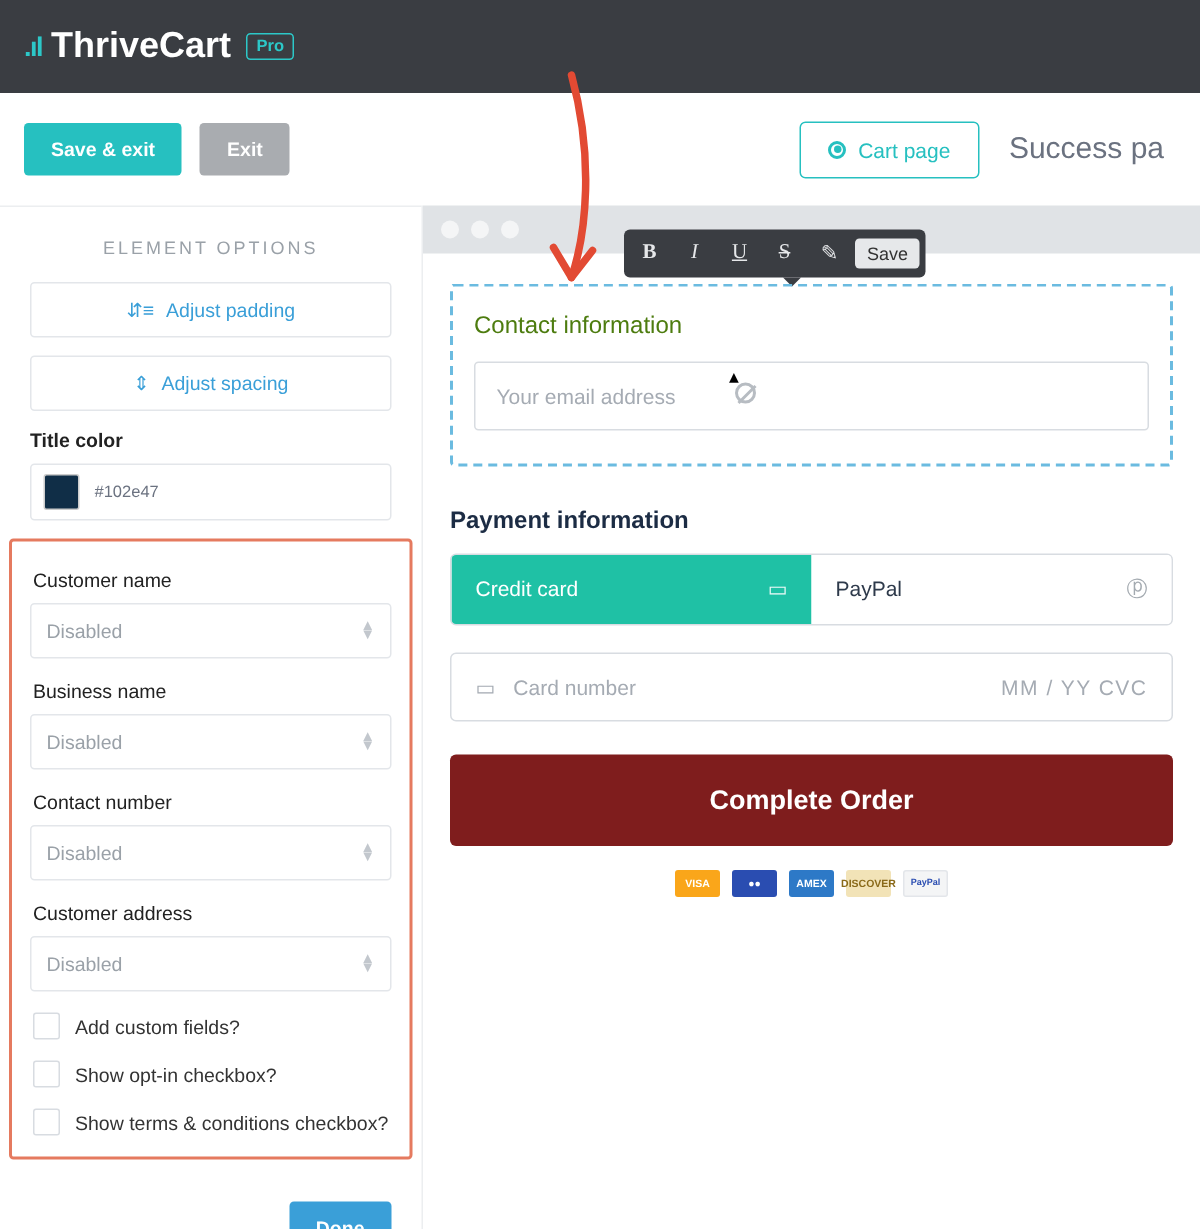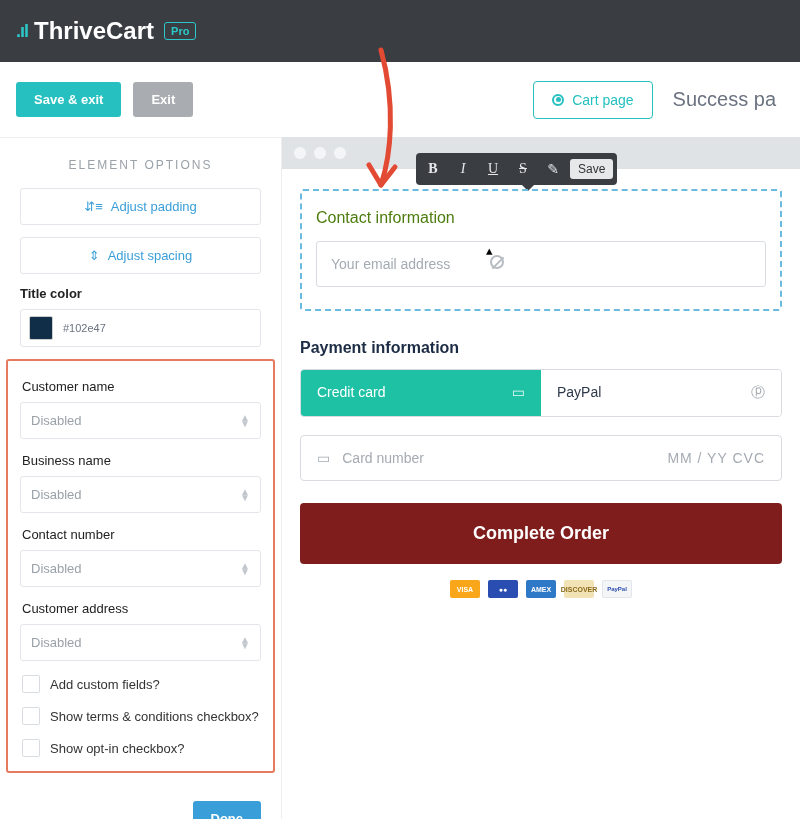--- a/index.html
+++ b/index.html
@@ -252,25 +252,25 @@
         <span>Disabled</span>
         <span class="chev">▲<br>▼</span>
       </div>
 
       <div class="checkrow">
         <span class="checkbox"></span>
         <span>Add custom fields?</span>
       </div>
       <div class="checkrow">
         <span class="checkbox"></span>
-        <span>Show terms &amp; conditions checkbox?</span>
+        <span>Show opt-in checkbox?</span>
       </div>
       <div class="checkrow">
         <span class="checkbox"></span>
-        <span>Show opt-in checkbox?</span>
+        <span>Show terms &amp; conditions checkbox?</span>
       </div>
     </div>
 
     <div class="done-row">
       <button class="btn btn-blue">Done</button>
     </div>
   </div>
 
   <div class="preview">
     <div class="browser-chrome">

